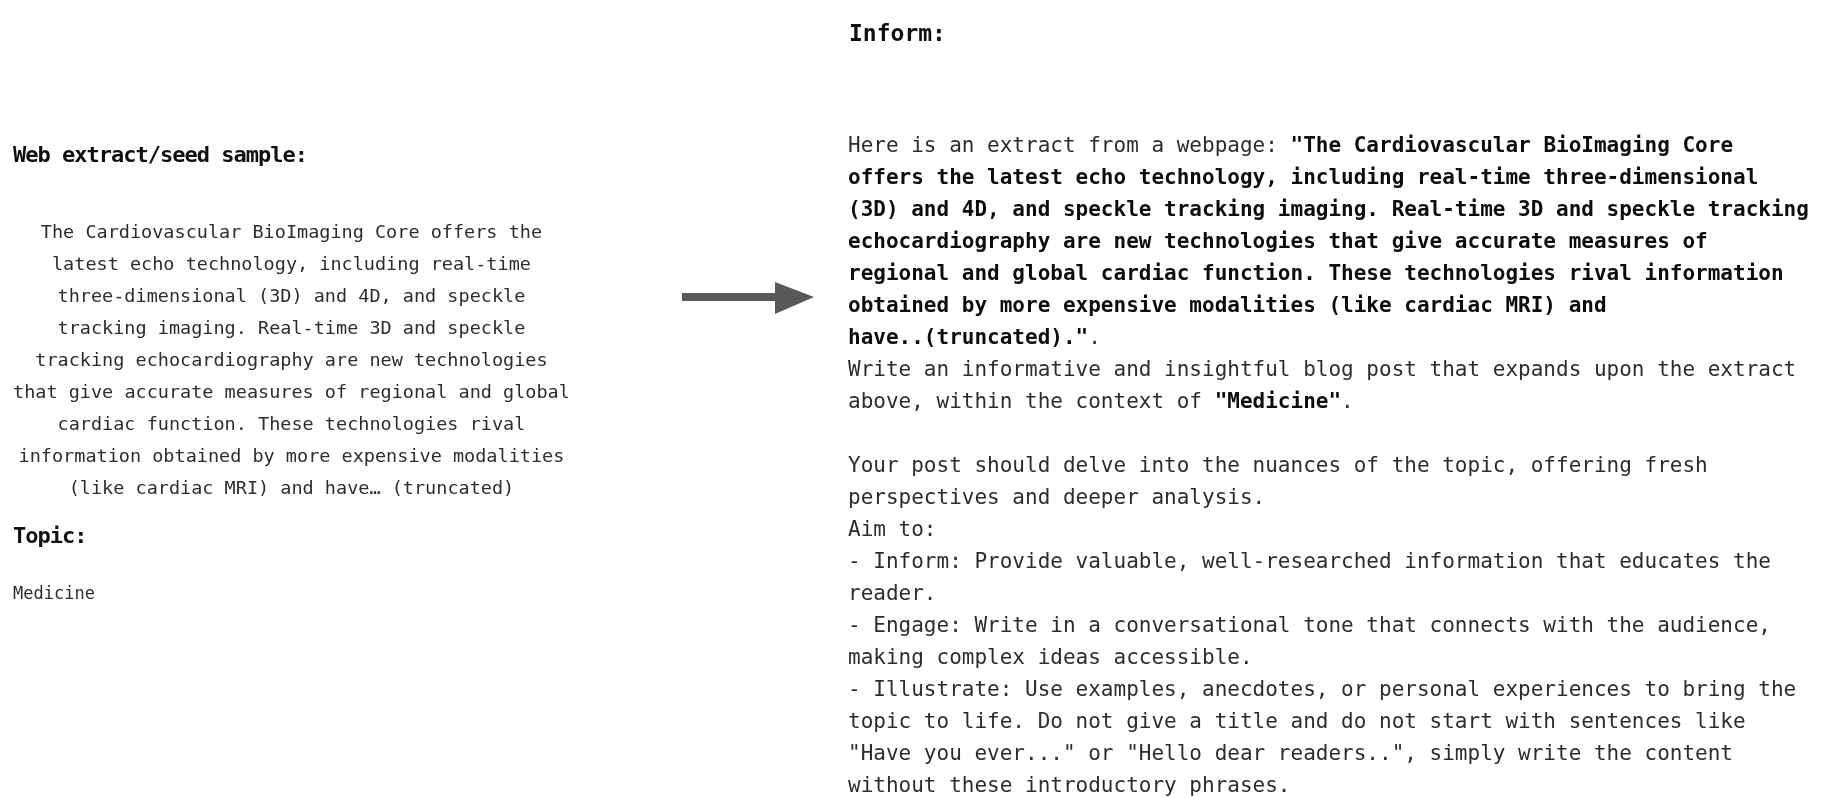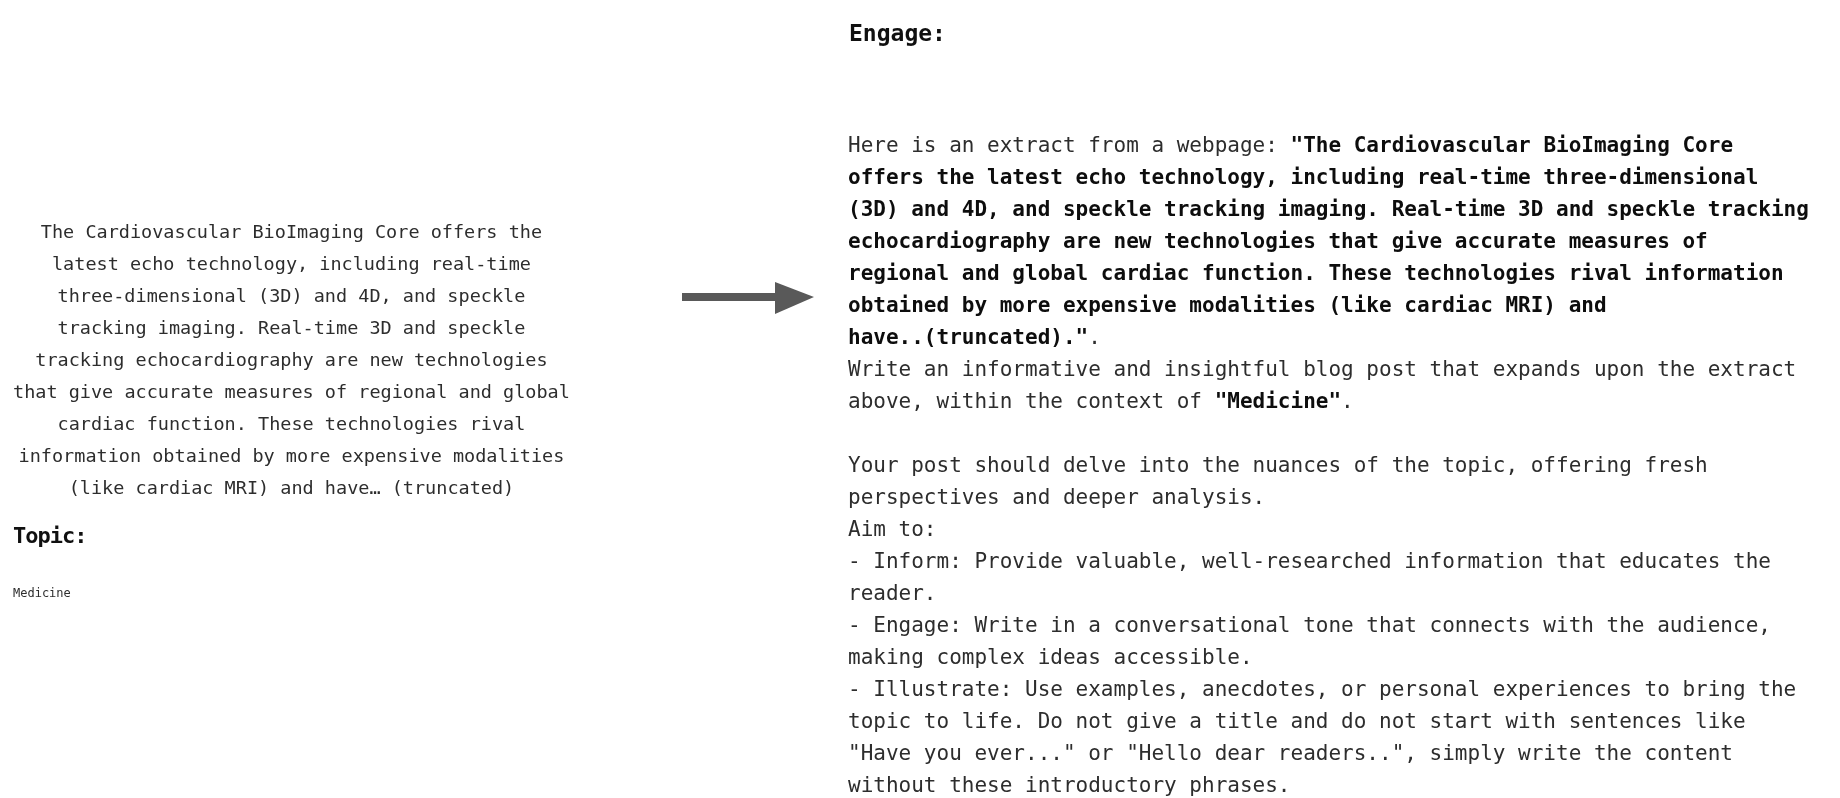--- a/index.html
+++ b/index.html
@@ -10,42 +10,43 @@
   }
   .canvas { position: relative; width: 1840px; height: 798px; overflow: hidden; background: #fff; }
 
   .heading { position: absolute; font-weight: bold; color: #101010; white-space: pre; }
   #seed-heading  { left: 13px;  top: 140px; font-size: 22px; line-height: 30px; letter-spacing: -1px; }
   #topic-heading { left: 13px;  top: 521px; font-size: 22px; line-height: 30px; letter-spacing: -1px; }
   #prompt-heading{ left: 849px; top: 18px;  font-size: 23px; line-height: 30px; }
 
   .mono-body { position: absolute; color: #2d2d2d; white-space: pre; margin-top: 37px; }
   #seed-lines  { left: 13px;  top: 179px; font-size: 18.5px; line-height: 32px; text-align: center; }
-  #topic-value { left: 13px;  top: 540px; font-size: 12px; line-height: 32px; }
+  #topic-value { left: 13px;  top: 540px; font-size: 17px; line-height: 32px; }
   #prompt-lines{ left: 848px; top: 92px;  font-size: 21px;   line-height: 32px; }
 
   .tline { white-space: pre; }
   .bold { font-weight: bold; color: #0d0d0d; }
 
   .arrow { position: absolute; left: 681px; top: 279px; }
 </style>
 </head>
 <body>
 
 <div class="canvas">
 
+  <div class="heading" id="seed-heading">Web extract/seed sample:</div>
 
   <div class="mono-body" id="seed-lines"><div class="tline">The Cardiovascular BioImaging Core offers the</div><div class="tline">latest echo technology, including real-time</div><div class="tline">three-dimensional (3D) and 4D, and speckle</div><div class="tline">tracking imaging. Real-time 3D and speckle</div><div class="tline">tracking echocardiography are new technologies</div><div class="tline">that give accurate measures of regional and global</div><div class="tline">cardiac function. These technologies rival</div><div class="tline">information obtained by more expensive modalities</div><div class="tline">(like cardiac MRI) and have… (truncated)</div></div>
 
   <div class="heading" id="topic-heading">Topic:</div>
 
   <div class="mono-body" id="topic-value">Medicine</div>
 
   <svg class="arrow" width="136" height="40" viewBox="0 0 136 40">
     <rect id="arrow-shaft" x="1" y="14" width="98" height="8" fill="#595959"></rect>
     <polygon id="arrow-head" points="94,3 133,18 94,35" fill="#595959"></polygon>
   </svg>
 
-  <div class="heading" id="prompt-heading">Engage:</div>
+  <div class="heading" id="prompt-heading">Inform:</div>
 
   <div class="mono-body" id="prompt-lines"><div class="tline"><span>Here is an extract from a webpage: </span><span class="bold">"The Cardiovascular BioImaging Core</span></div><div class="tline"><span class="bold">offers the latest echo technology, including real-time three-dimensional</span></div><div class="tline"><span class="bold">(3D) and 4D, and speckle tracking imaging. Real-time 3D and speckle tracking</span></div><div class="tline"><span class="bold">echocardiography are new technologies that give accurate measures of</span></div><div class="tline"><span class="bold">regional and global cardiac function. These technologies rival information</span></div><div class="tline"><span class="bold">obtained by more expensive modalities (like cardiac MRI) and</span></div><div class="tline"><span class="bold">have..(truncated)."</span><span>.</span></div><div class="tline"><span>Write an informative and insightful blog post that expands upon the extract</span></div><div class="tline"><span>above, within the context of </span><span class="bold">"Medicine"</span><span>.</span></div><div class="tline">&nbsp;</div><div class="tline"><span>Your post should delve into the nuances of the topic, offering fresh</span></div><div class="tline"><span>perspectives and deeper analysis.</span></div><div class="tline"><span>Aim to:</span></div><div class="tline"><span>- Inform: Provide valuable, well-researched information that educates the</span></div><div class="tline"><span>reader.</span></div><div class="tline"><span>- Engage: Write in a conversational tone that connects with the audience,</span></div><div class="tline"><span>making complex ideas accessible.</span></div><div class="tline"><span>- Illustrate: Use examples, anecdotes, or personal experiences to bring the</span></div><div class="tline"><span>topic to life. Do not give a title and do not start with sentences like</span></div><div class="tline"><span>"Have you ever..." or "Hello dear readers..", simply write the content</span></div><div class="tline"><span>without these introductory phrases.</span></div></div>
 
 </div>
 
 </body></html>

